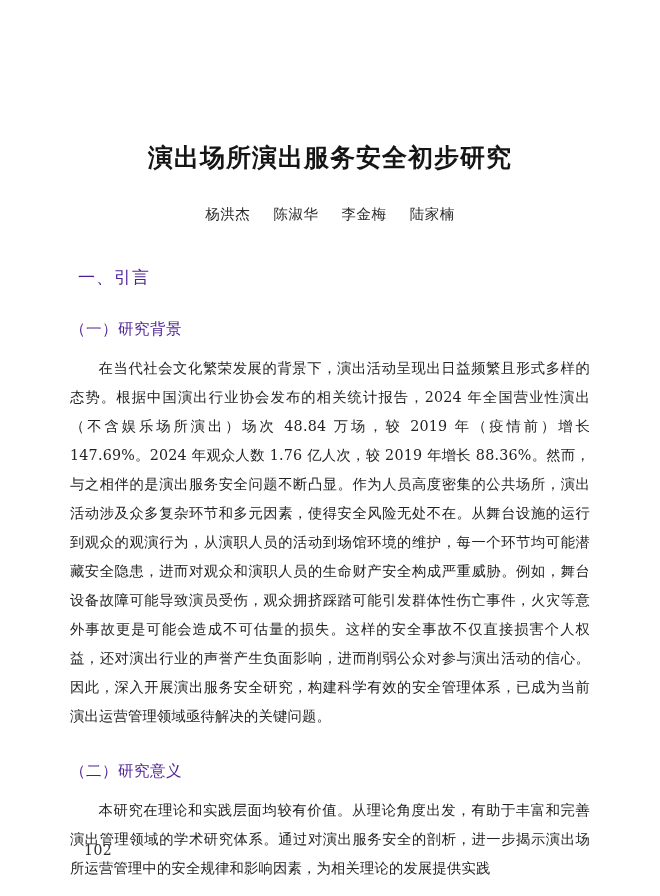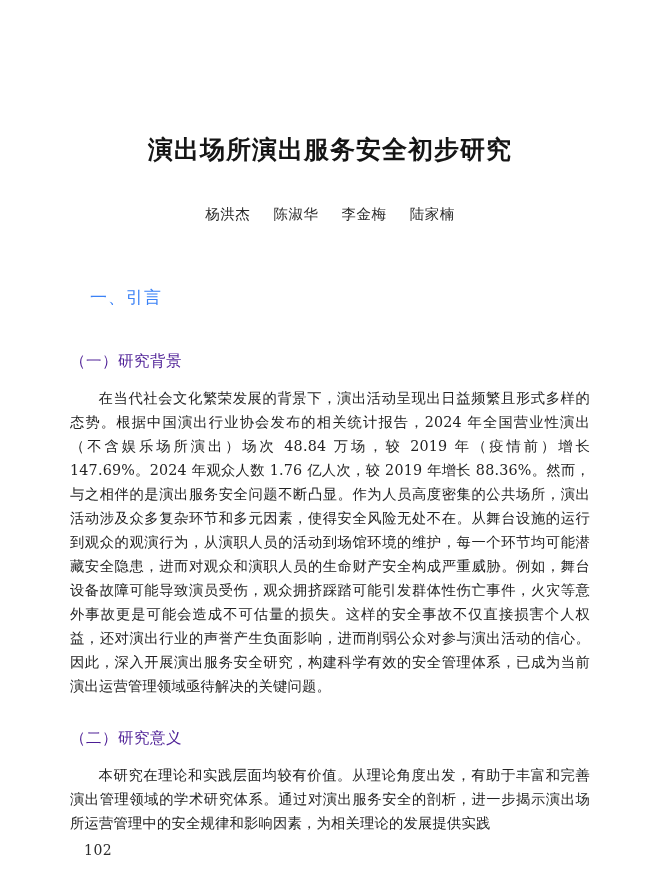--- a/index.html
+++ b/index.html
@@ -15,21 +15,21 @@
     font-family: "DejaVu Serif", "Liberation Serif", serif;
     color: #1a1a1a;
     position: relative;
   }
 
   .page {
     position: relative;
     width: 660px;
     height: 896px;
     box-sizing: border-box;
-    padding: 4px 70px;
+    padding: 12px 70px;
     background: #ffffff;
   }
 
   
   .doc-title {
     margin: 0;
     padding-top: 130px;
     text-align: center;
     font-family: "DejaVu Sans", "Liberation Sans", sans-serif;
     font-size: 25px;
@@ -43,31 +43,31 @@
   .authors {
     margin: 0;
     padding-top: 30px;
     text-align: center;
     font-family: "DejaVu Serif", "Liberation Serif", serif;
     font-size: 14.5px;
     font-weight: 500;
     color: #2b2b2b;
     letter-spacing: 0.5px;
   }
-  .author-name { display: inline-block; margin: 8px 9px; }
+  .author-name { display: inline-block; margin: 0 9px; }
 
   
   .section-heading {
-    margin: 12px;
+    margin: 0;
     padding-top: 42px;
     padding-bottom: 0;
     font-family: "DejaVu Sans", "Liberation Sans", sans-serif;
     font-size: 17px;
     font-weight: 400;
-    color: #3b82f6;
+    color: #4c1d95;
     letter-spacing: 1px;
     text-indent: 8px;
   }
 
   
   .subsection-heading {
     margin: 0;
     padding-top: 30px;
     font-family: "DejaVu Serif", "Liberation Serif", serif;
     font-size: 15.5px;
@@ -75,21 +75,21 @@
     color: #4c1d95;
     letter-spacing: 0.5px;
   }
 
   
   .body-paragraph {
     margin: 0;
     padding-top: 14px;
     font-family: "DejaVu Serif", "Liberation Serif", serif;
     font-size: 14.3px;
-    line-height: 24px;
+    line-height: 29px;
     color: #232323;
     text-align: justify;
     text-justify: inter-ideograph;
     text-indent: 2em;
     letter-spacing: 0.2px;
   }
 
   
   .clipped {
     max-height: 92px;

